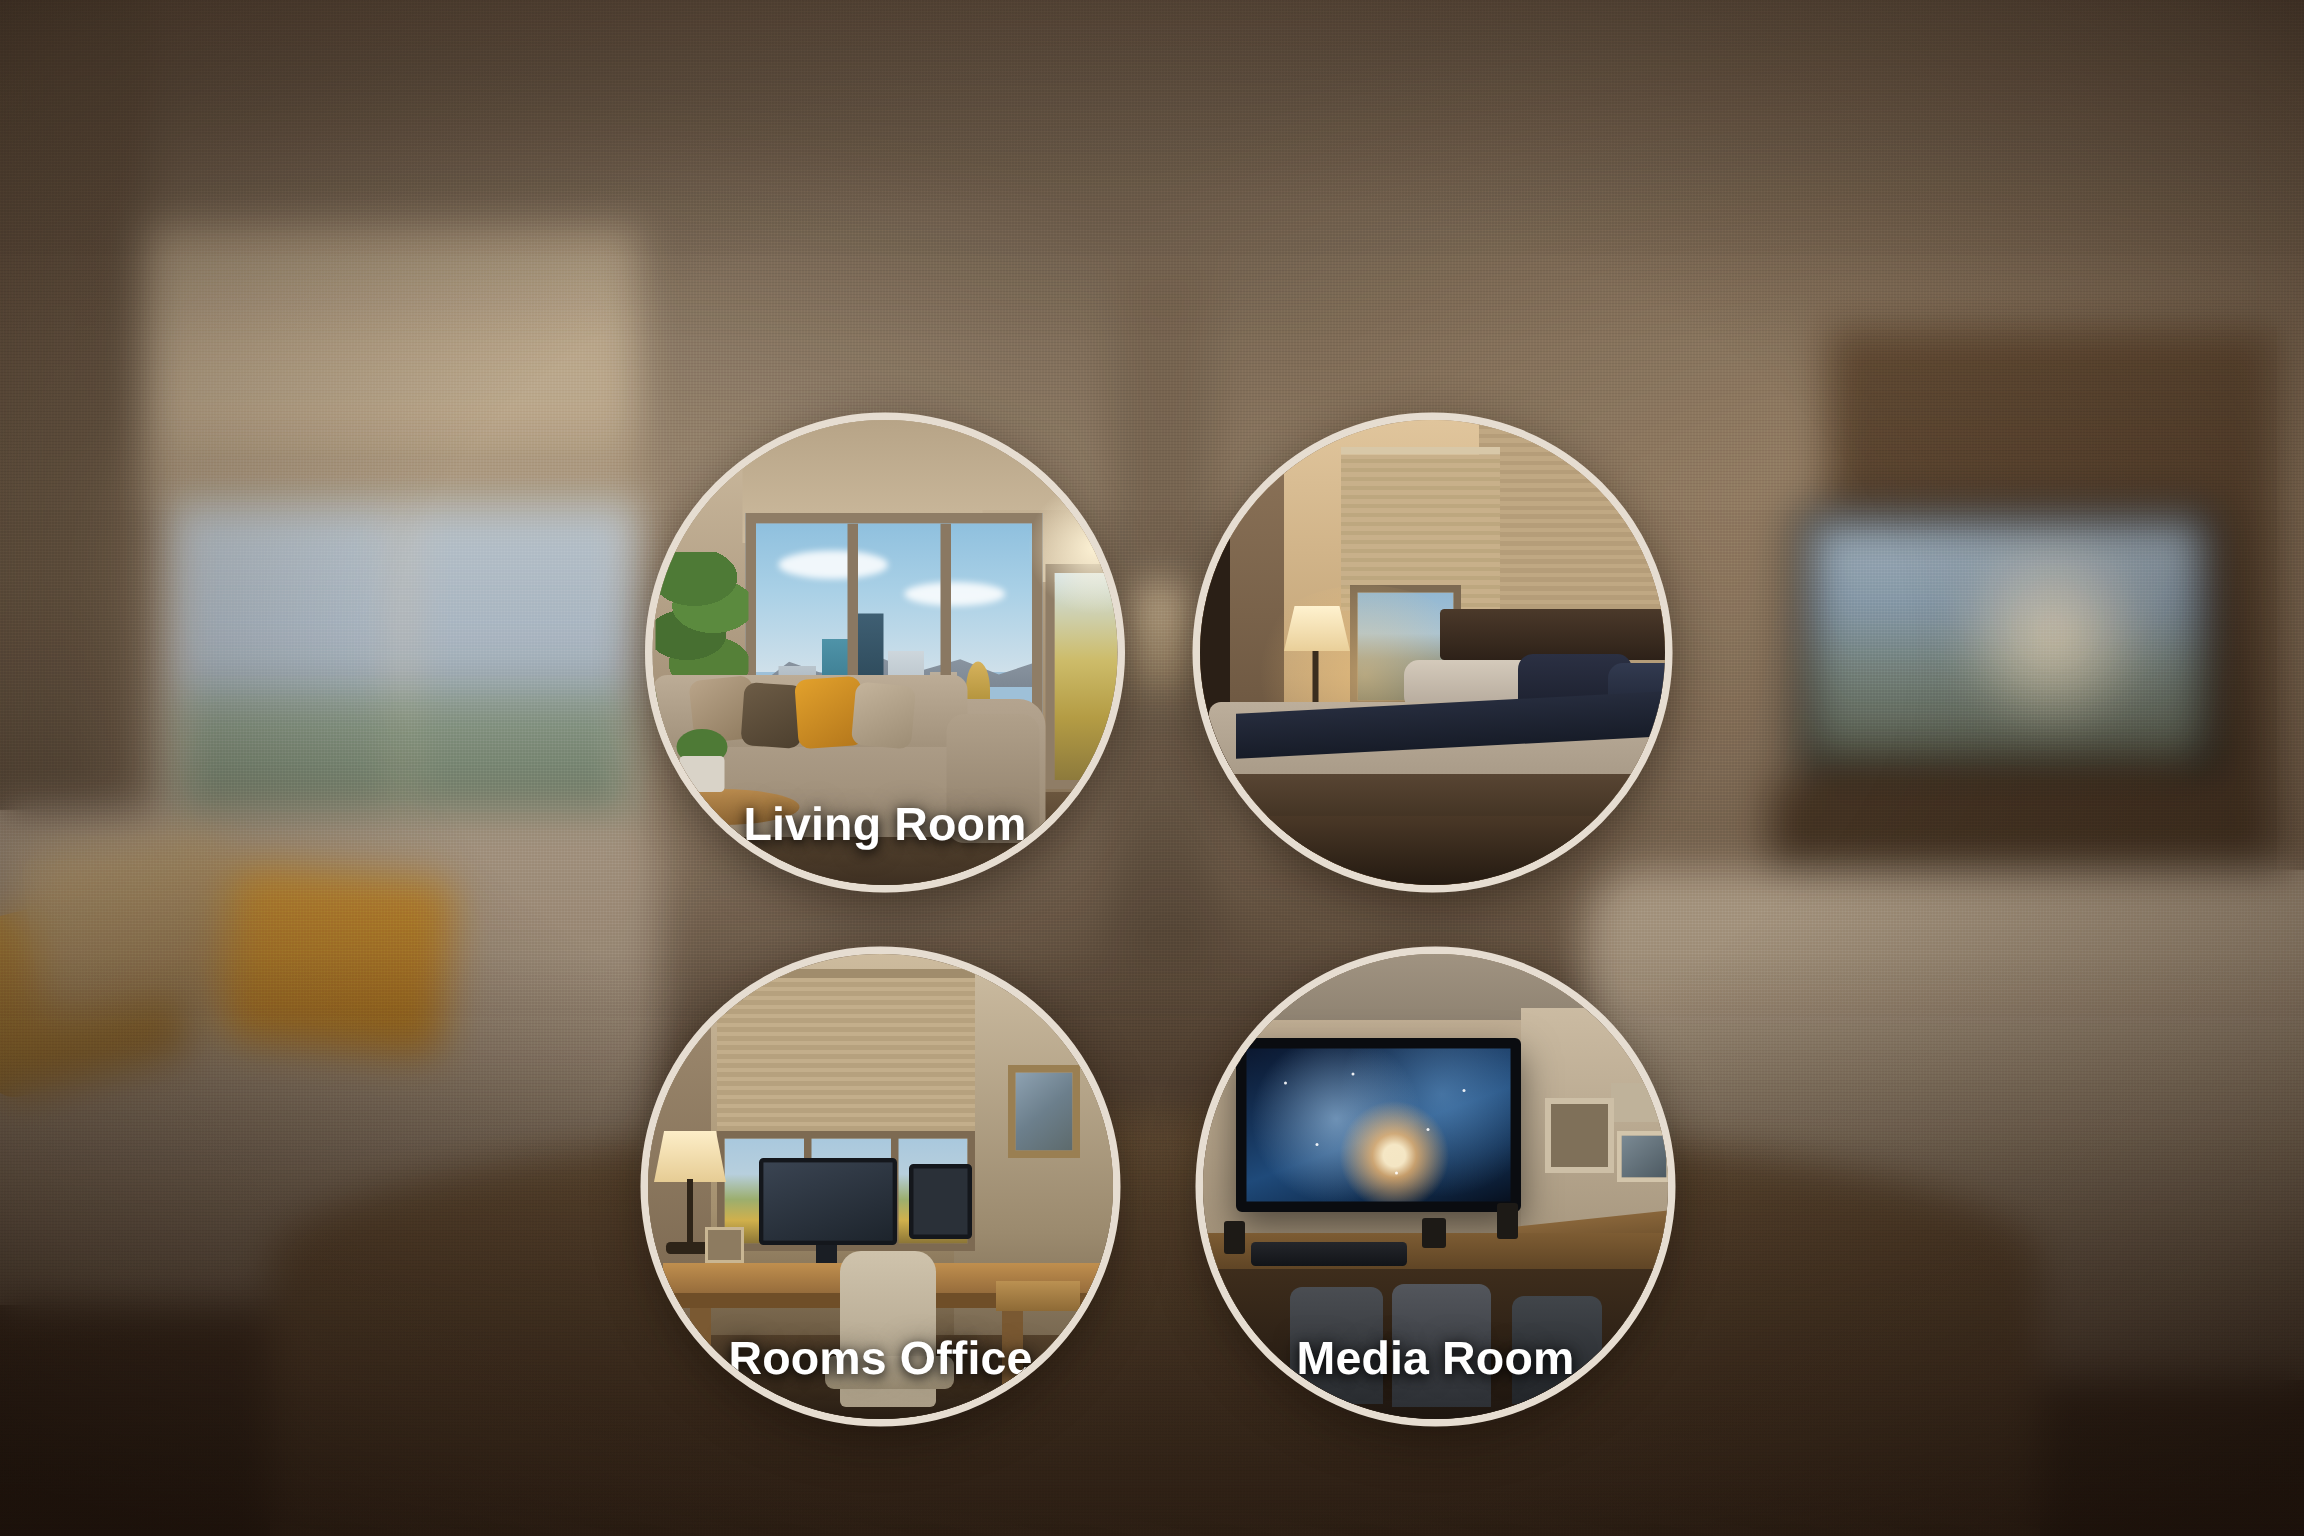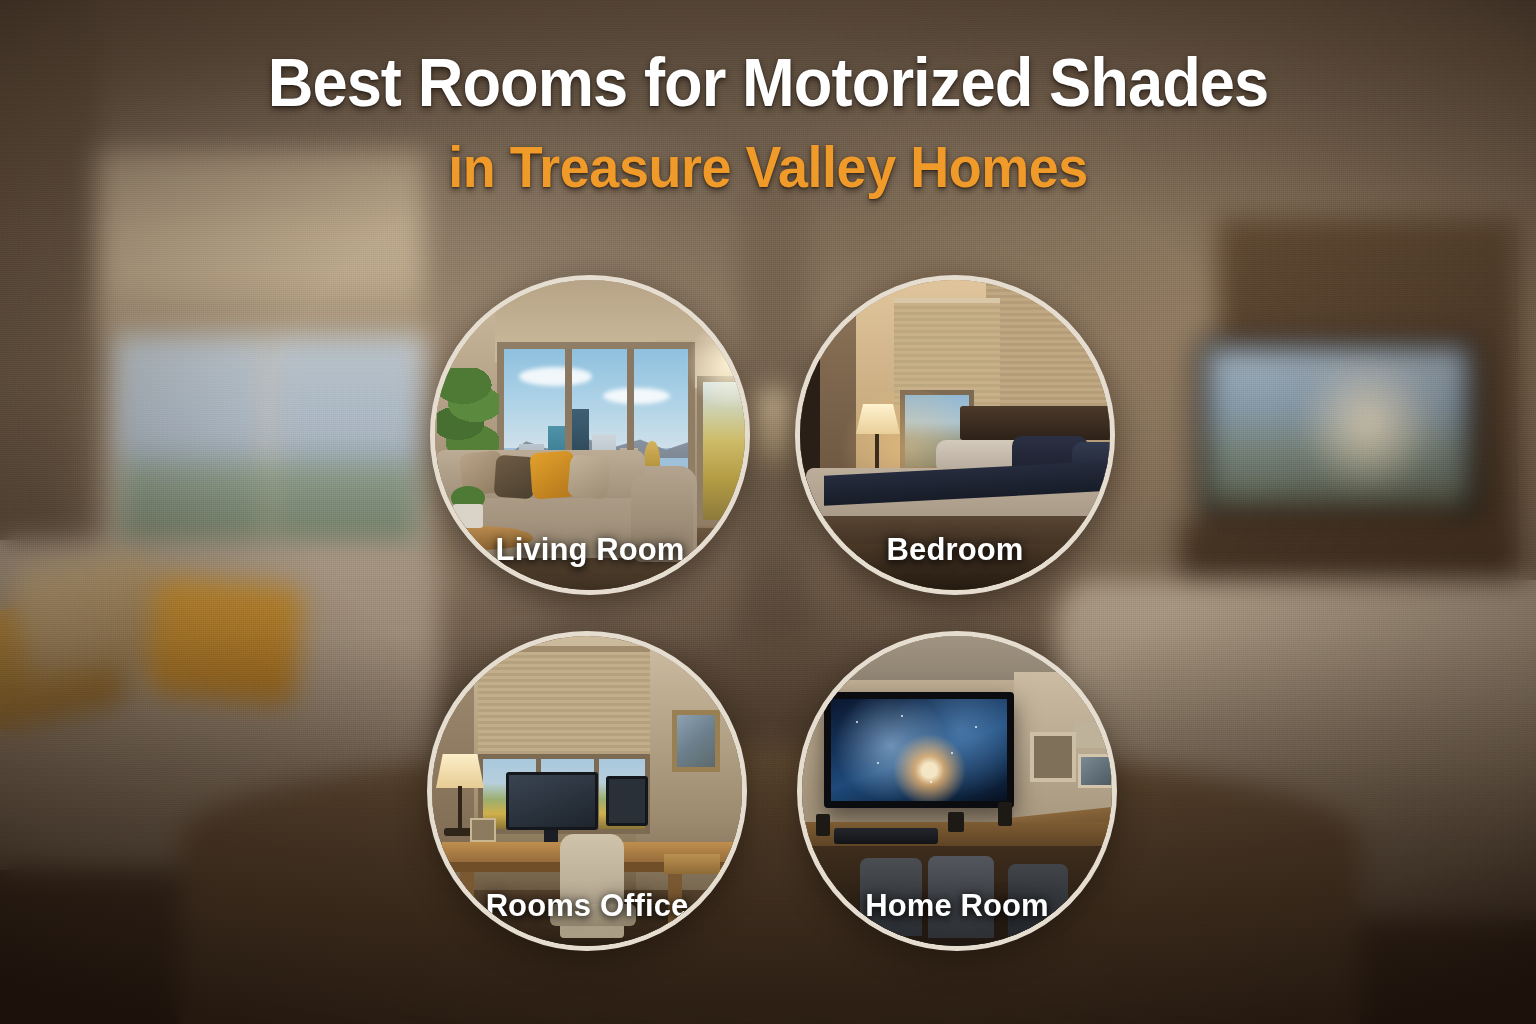--- a/index.html
+++ b/index.html
@@ -353,24 +353,20 @@
     <div class="bg-pillowA"></div>
     <div class="bg-pillowB"></div>
     <div class="bg-sofaR"></div>
     <div class="bg-rug"></div>
     <div class="bg-blur"></div>
     <div class="bg-warm"></div>
     <div class="bg-grain"></div>
     <div class="bg-vignette"></div>
   </div>
 
-  <div class="headings">
-    <h1 class="title">Best Rooms for Motorized Shades</h1>
-    <h2 class="subtitle">in Treasure Valley Homes</h2>
-  </div>
 
   <div class="cards">
 
     <div class="card" id="card-living">
       <div class="photo lr">
         <div class="lr-wallL"></div>
         <div class="lr-shade"></div>
         <div class="lr-shade2"></div>
         <div class="lr-winframe">
           <div class="lr-sky"></div>
@@ -420,21 +416,20 @@
         <div class="bd-lampshade"></div>
         <div class="bd-head"></div>
         <div class="bd-pilW"></div>
         <div class="bd-pilD"></div>
         <div class="bd-pilD2"></div>
         <div class="bd-bed"></div>
         <div class="bd-throw"></div>
         <div class="bd-side"></div>
         <div class="bd-floor"></div>
       </div>
-      <div class="label">Bedroom</div>
     </div>
 
     <div class="card" id="card-office">
       <div class="photo ho">
         <div class="ho-wallL"></div>
         <div class="ho-wallR"></div>
         <div class="ho-shade"></div>
         <div class="ho-win"></div>
         <div class="ho-winmull" style="left:104px;"></div>
         <div class="ho-winmull" style="left:162px;"></div>
@@ -483,17 +478,17 @@
         <div class="mr-counter"></div>
         <div class="mr-bar"></div>
         <div class="mr-obj" style="left:14px;top:178px;width:14px;height:22px;"></div>
         <div class="mr-obj" style="left:146px;top:176px;width:16px;height:20px;"></div>
         <div class="mr-obj" style="left:196px;top:166px;width:14px;height:24px;"></div>
         <div class="mr-cab"></div>
         <div class="mr-chair1"></div>
         <div class="mr-chair2"></div>
         <div class="mr-chair3"></div>
       </div>
-      <div class="label">Home Room</div>
+      <div class="label">Media Room</div>
     </div>
 
   </div>
 </div>
 
 </body></html>

